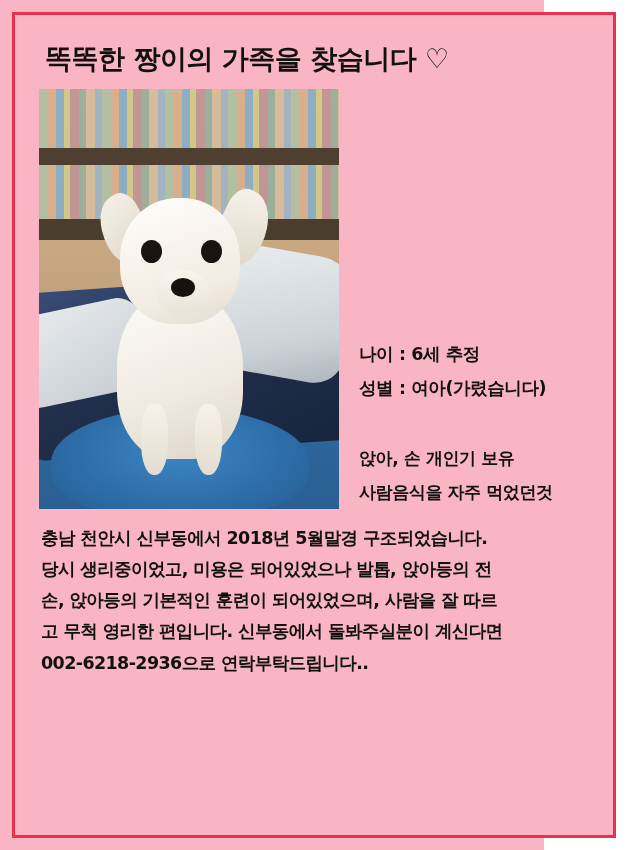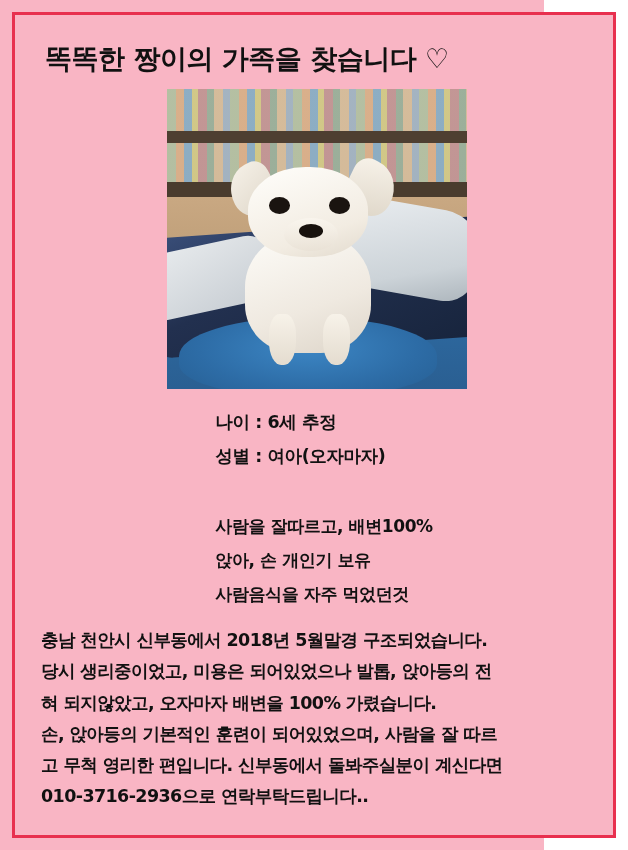--- a/index.html
+++ b/index.html
@@ -37,22 +37,22 @@
     font-size: 27px;
     font-weight: bold;
     color: #111111;
     letter-spacing: -0.5px;
     margin: 12px 0 6px 12px;
     white-space: nowrap;
   }
 
   .content-row {
     display: flex;
-    flex-direction: column;
-    align-items: center;
+    flex-direction: row;
+    align-items: flex-end;
     margin-top: 12px;
   }
 
   .photo {
     position: relative;
     width: 300px;
     height: 420px;
     flex: 0 0 300px;
     margin-left: 6px;
     overflow: hidden;
@@ -266,34 +266,32 @@
         <div class="dog-ear-r"></div>
         <div class="dog-head"></div>
         <div class="dog-muzzle"></div>
         <div class="dog-eye-l"></div>
         <div class="dog-eye-r"></div>
         <div class="dog-nose"></div>
       </div>
 
       <div class="facts">
         <div class="fact-line">나이 : 6세 추정</div>
-        <div class="fact-line">성별 : 여아(오자마자)</div>
+        <div class="fact-line">성별 : 여아(가렸습니다)</div>
 
         <div class="facts-gap"></div>
 
-        <div class="desc-line">사람을 잘따르고, 배변100%</div>
         <div class="desc-line">앉아, 손 개인기 보유</div>
         <div class="desc-line">사람음식을 자주 먹었던것</div>
       </div>
 
     </div>
 
     <div class="story">
       <div class="story-line">충남 천안시 신부동에서 2018년 5월말경 구조되었습니다.</div>
       <div class="story-line">당시 생리중이었고, 미용은 되어있었으나 발톱, 앉아등의 전</div>
-      <div class="story-line">혀 되지않았고, 오자마자 배변을 100% 가렸습니다.</div>
       <div class="story-line">손, 앉아등의 기본적인 훈련이 되어있었으며, 사람을 잘 따르</div>
       <div class="story-line">고 무척 영리한 편입니다. 신부동에서 돌봐주실분이 계신다면</div>
-      <div class="story-line">010-3716-2936으로 연락부탁드립니다..</div>
+      <div class="story-line">002-6218-2936으로 연락부탁드립니다..</div>
     </div>
 
   </div>
 </div>
 
 </body></html>

